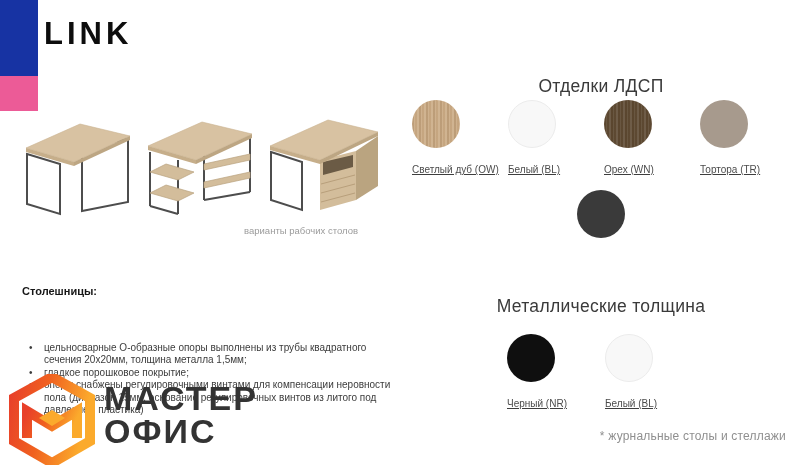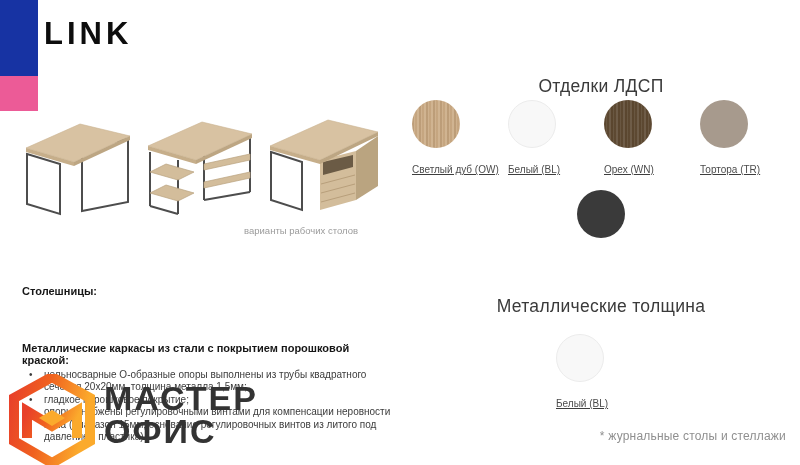--- a/index.html
+++ b/index.html
@@ -124,21 +124,20 @@
     <polygon points="56,48 114,20 114,24 56,52" fill="#bda683"></polygon>
   </g>
 </svg>
 <div class="desks-caption">варианты рабочих столов</div>
 
 <div class="txt-section tops">
   <h3>Столешницы:</h3>
 </div>
 
 <div class="txt-section frames">
-  <h3>Металлические каркасы из стали с покрытием порошковой краской:</h3>
   <ul>
     <li>цельносварные О-образные опоры выполнены из трубы квадратного сечения 20х20мм, толщина металла 1,5мм;</li>
     <li>гладкое порошковое покрытие;</li>
     <li>опоры снабжены регулировочными винтами для компенсации неровности пола (диапазон 15мм, основание регулировочных винтов из литого под давлением пластика)</li>
   </ul>
 </div>
 
 <div class="watermark">
   <svg width="88" height="92" viewBox="0 0 88 92">
     <polygon points="44,3 82,24 82,67 44,89 6,67 6,24" fill="none" stroke="url(#wmgrad)" stroke-width="10" stroke-linejoin="miter"></polygon>
@@ -173,18 +172,22 @@
 </div>
 
 <div class="anthracite-item">
   <span class="swatch" style="background-color: rgb(58, 58, 58);"></span>
 </div>
 
 <div class="rc-title metal">Металлические толщина</div>
 
 <div class="swatch-row metal">
   <div class="swatch-item">
+    <span class="swatch" style="background-color: rgb(15, 15, 15);"></span>
+    <div class="swatch-label">Черный (NR)</div>
+  </div>
+  <div class="swatch-item">
     <span class="swatch bordered" style="background-color: rgb(248, 248, 248);"></span>
     <div class="swatch-label">Белый (BL)</div>
   </div>
 </div>
 
 <div class="footnote">*  журнальные столы и стеллажи</div>
 
 </body></html>

